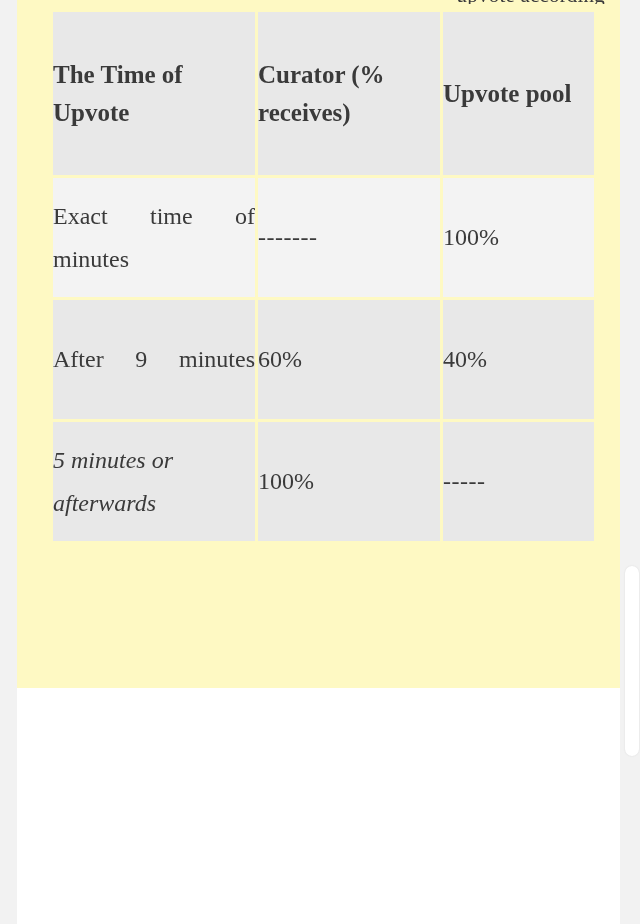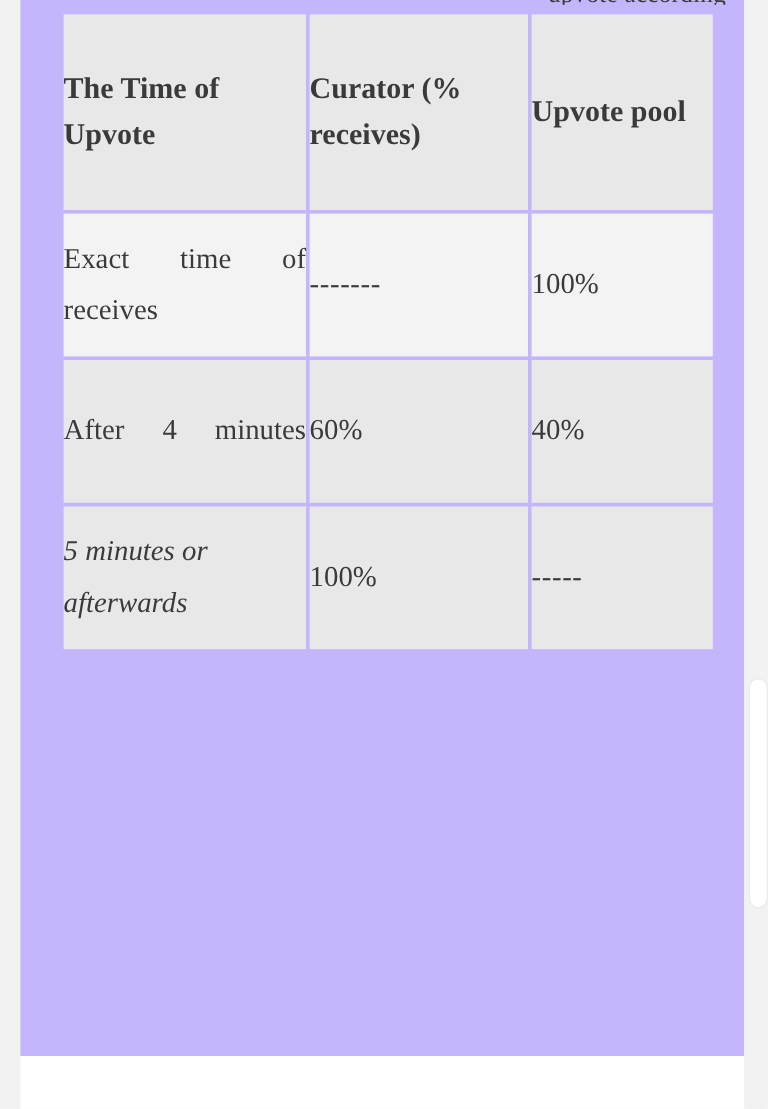--- a/index.html
+++ b/index.html
@@ -26,22 +26,22 @@
     position: absolute;
     left: 620px; top: 0;
     width: 20px; height: 924px;
     background: #f2f2f2;
   }
 
   
   #page-surface {
     position: absolute;
     left: 17px; top: 0;
-    width: 603px; height: 880px;
-    background: #c4b5fd;
+    width: 603px; height: 688px;
+    background: #fef9c3;
     overflow: hidden;
   }
 
   
   #clipped-line {
     position: absolute;
     left: 33px;
     top: -18px;
     width: 555px;
     font-size: 21px;
@@ -158,26 +158,26 @@
     </colgroup>
     <thead>
       <tr>
         <th class="hdr-cell">The Time of Upvote</th>
         <th class="hdr-cell top-align">Curator (% receives)</th>
         <th class="hdr-cell">Upvote pool</th>
       </tr>
     </thead>
     <tbody>
       <tr class="row-light">
-        <td class="cell time-cell">Exact time of receives</td>
+        <td class="cell time-cell">Exact time of minutes</td>
         <td class="cell value-cell dash-cell">-------</td>
         <td class="cell value-cell">100%</td>
       </tr>
       <tr class="row-dark">
-        <td class="cell time-cell">After 4 minutes</td>
+        <td class="cell time-cell">After 9 minutes</td>
         <td class="cell value-cell">60%</td>
         <td class="cell value-cell">40%</td>
       </tr>
       <tr class="row-dark">
         <td class="cell time-cell no-justify">5 minutes or afterwards</td>
         <td class="cell value-cell">100%</td>
         <td class="cell value-cell dash-cell">-----</td>
       </tr>
     </tbody>
   </table>

